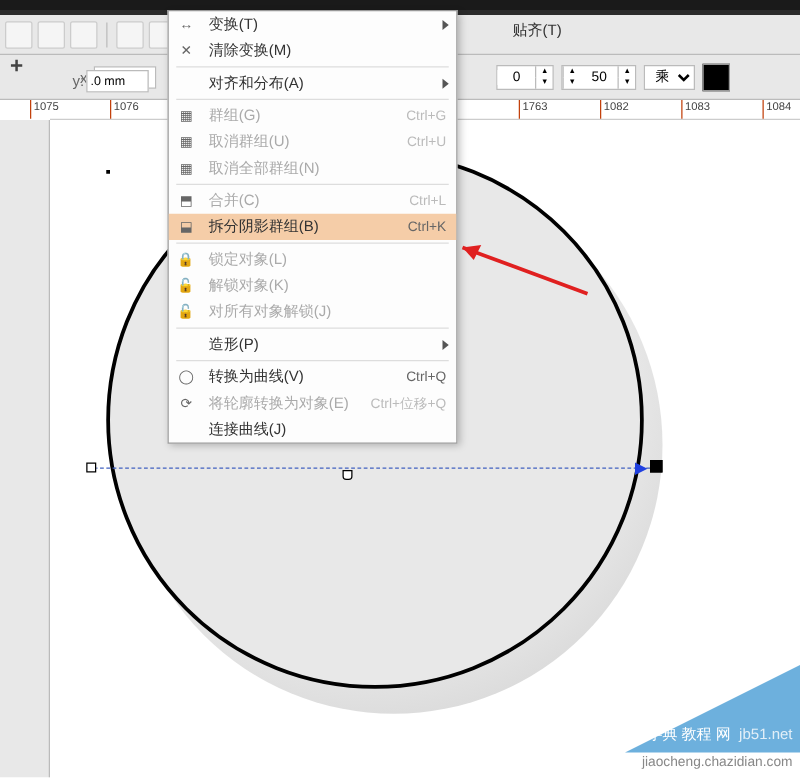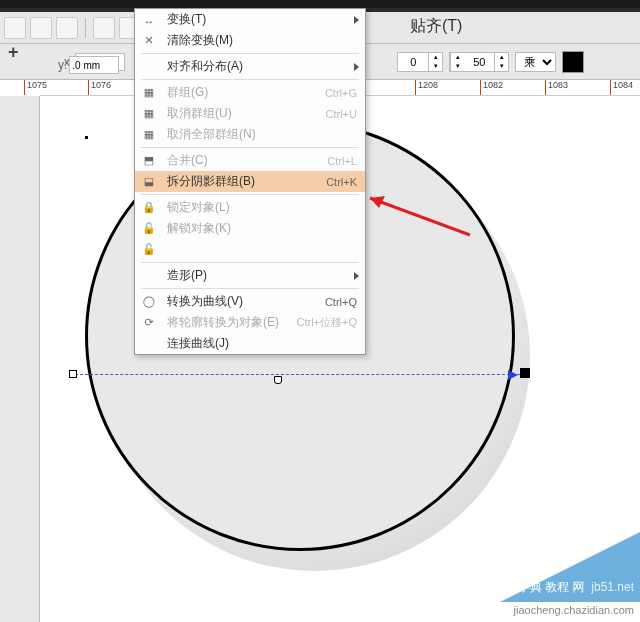--- a/index.html
+++ b/index.html
@@ -39,21 +39,21 @@
 .menu-item .ico{position:absolute;left:6px;width:16px;height:16px;display:flex;align-items:center;justify-content:center;font-size:11px;color:#666}
 .menu-item .lbl{flex:1}
 .menu-item .hk{color:#666;font-size:11px}
 .menu-item.disabled .hk{color:#bbb}
 .menu-item .sub{position:absolute;right:6px;width:0;height:0;border-top:4px solid transparent;border-bottom:4px solid transparent;border-left:5px solid #555}
 .menu-sep{height:1px;background:#ddd;margin:2px 6px}
 .red-arrow{position:absolute;left:365px;top:190px;z-index:101;pointer-events:none}
 .watermark-tri{position:absolute;right:0;bottom:20px;width:0;height:0;border-bottom:70px solid rgba(60,150,210,.75);border-left:140px solid transparent}
 .wm-text{position:absolute;right:6px;bottom:26px;color:#fff;font-size:12px;text-align:center;z-index:5}
 .wm-sub{position:absolute;right:6px;bottom:6px;color:#888;font-size:11px;z-index:5}
-.snap-label{position:absolute;left:410px;top:16px;font-size:16px;color:#333}
+.snap-label{position:absolute;left:410px;top:16px;font-size:12px;color:#333}
 .plus{position:absolute;left:8px;top:42px;font-size:18px;color:#444;font-weight:bold;z-index:50}
 </style>
 </head>
 <body>
 
 <div class="topbar"></div>
 <div class="menubar"></div>
 
 <div class="toolbar1">
   <div class="tb-btn"></div>
@@ -103,21 +103,21 @@
 <div style="height:0">
   <div class="coord" style="position:absolute;left:58px;top:56px">
     <span>y:</span>
     <input style="width: 50px; height: 18px; border: 1px solid rgb(187, 187, 187); font-size: 10px;" value=".0 mm">
   </div>
 </div>
 
 <div class="ruler-h">
   <div class="tick" style="left:-16px">1075</div>
   <div class="tick" style="left:48px">1076</div>
-  <div class="tick" style="left:375px">1208</div>
+  <div class="tick" style="left:375px">1763</div>
   <div class="tick" style="left:440px">1082</div>
   <div class="tick" style="left:505px">1083</div>
   <div class="tick" style="left:570px">1084</div>
 </div>
 
 <div class="workspace">
   <div class="tool-panel"></div>
   <div class="canvas">
     <div class="dot"></div>
     <div class="circle-shadow"></div>
@@ -176,20 +176,21 @@
     <div class="menu-item disabled">
       <span class="ico">🔒</span>
       <span class="lbl">锁定对象(L)</span>
     </div>
     <div class="menu-item disabled">
       <span class="ico">🔓</span>
       <span class="lbl">解锁对象(K)</span>
     </div>
     <div class="menu-item disabled">
       <span class="ico">🔓</span>
+      <span class="lbl">对所有对象解锁(J)</span>
     </div>
     <div class="menu-sep"></div>
     <div class="menu-item">
       <span class="ico"></span>
       <span class="lbl">造形(P)</span>
       <span class="sub"></span>
     </div>
     <div class="menu-sep"></div>
     <div class="menu-item">
       <span class="ico">◯</span>

